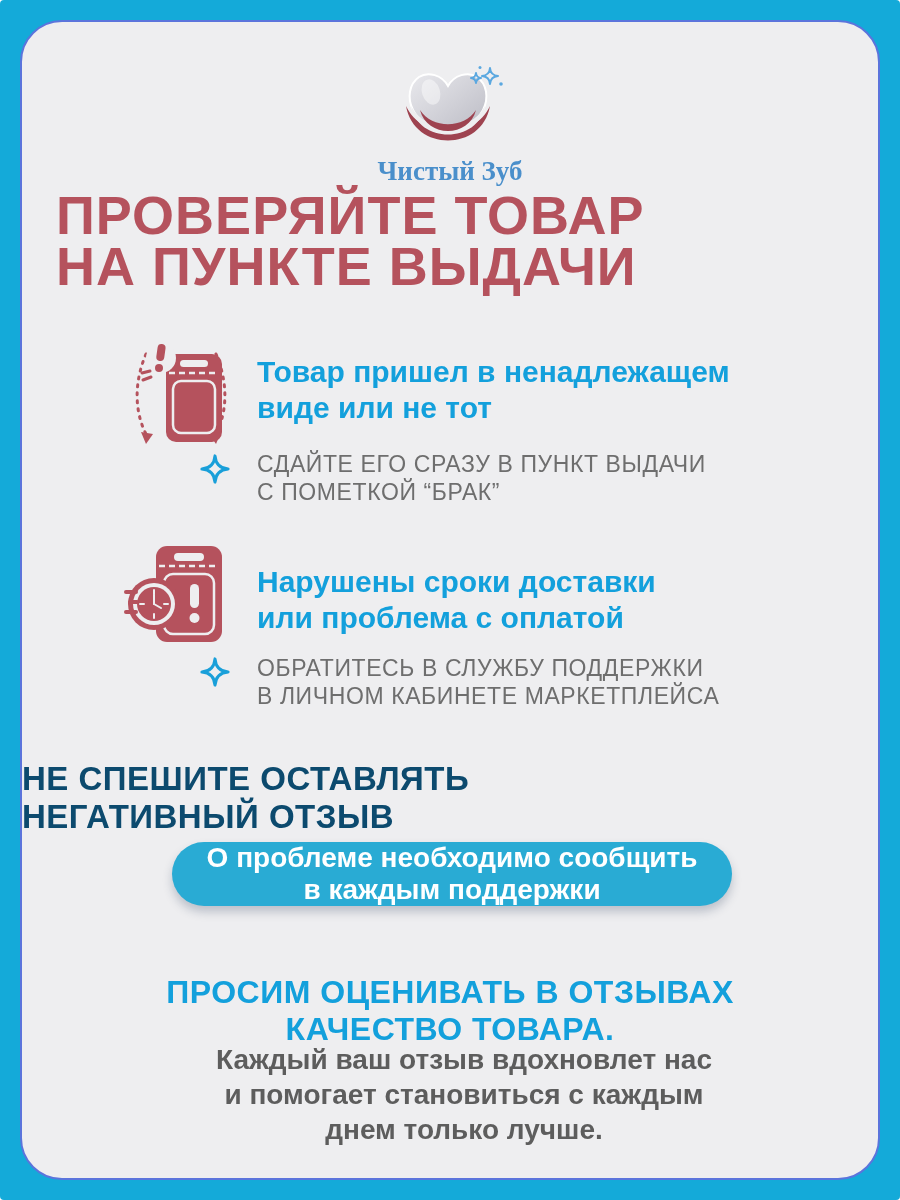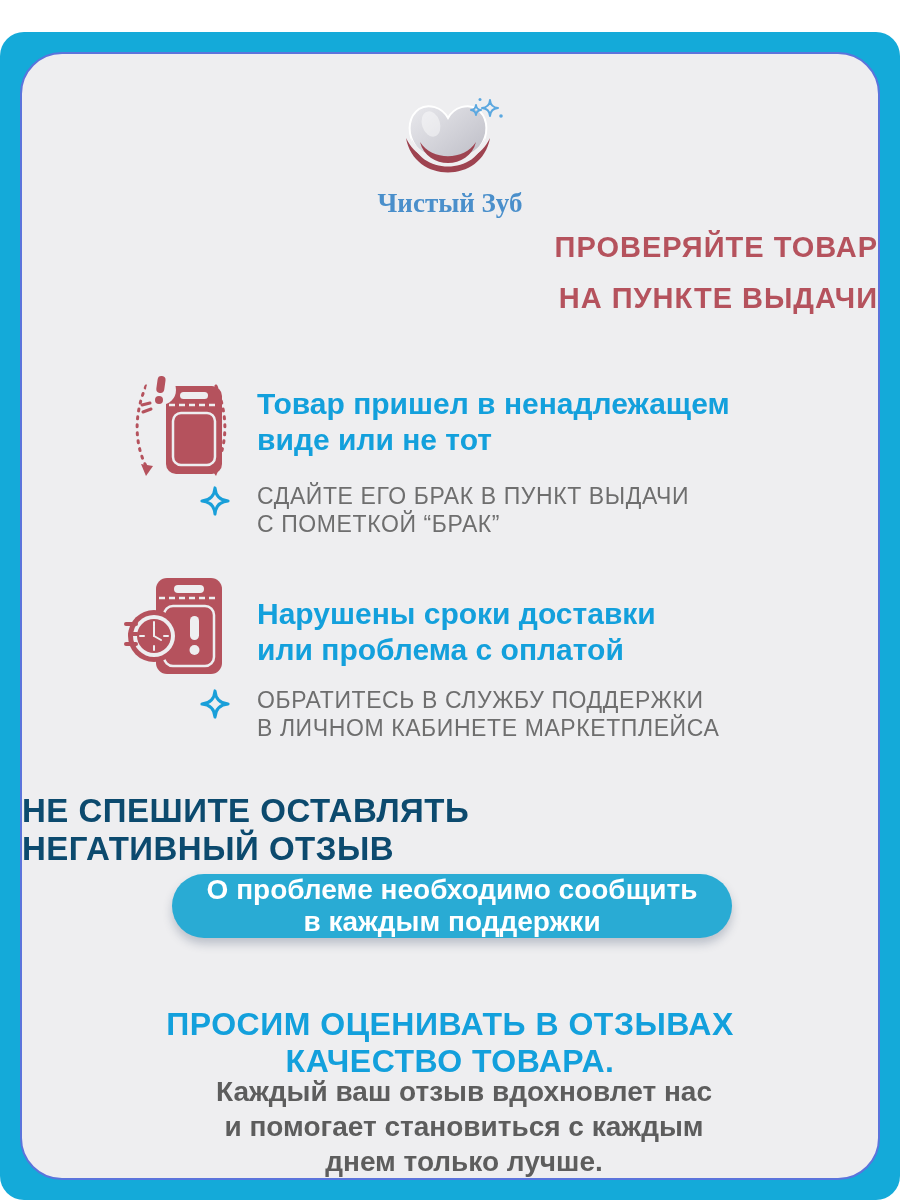--- a/index.html
+++ b/index.html
@@ -2,22 +2,21 @@
 <html><head>
 <meta charset="utf-8">
 <style>
   * { margin:0; padding:0; box-sizing:border-box; }
   html,body { width:900px; height:1200px; background:#ffffff; }
   body { font-family:"Liberation Sans", sans-serif; position:relative; }
 
   .frame {
     position:absolute; inset:0;
     background:#14AAD9;
-    border-radius:24px;
-    margin-top:32px;
+    border-radius:4px;
   }
   .card {
     position:absolute; inset:20px;
     background:#EEEEF0;
     border:2px solid #5B74DC;
     border-radius:42px;
     overflow:hidden;
   }
 
   .abs { position:absolute; }
@@ -28,24 +27,24 @@
     margin-top:2px;
     font-family:"Liberation Serif", serif;
     font-weight:bold;
     font-size:27px;
     color:#4A8FCB;
   }
 
   
   .h1 {
     left:0; right:0; top:168px;
-    text-align:right;
+    text-align:left;
     color:#B5525D;
     font-weight:bold;
-    font-size:29px;
+    font-size:54px;
     line-height:51px;
     letter-spacing:1px;
     padding-left:34px;
   }
 
   
   .sec-icon-1 { left:100px; top:318px; }
   .sec-icon-2 { left:102px; top:518px; }
   .sec-title {
     left:235px;
@@ -186,21 +185,21 @@
       <div>Товар пришел в ненадлежащем</div>
       <div>виде или не тот</div>
     </div>
 
     <span class="abs tip-star-1">
       <svg width="30" height="30" viewBox="0 0 24 24">
         <path d="M12 1.5 C12.5 8 16 11.5 22.5 12 C16 12.5 12.5 16 12 22.5 C11.5 16 8 12.5 1.5 12 C8 11.5 11.5 8 12 1.5 Z" fill="none" stroke="#199FD9" stroke-width="2.4" stroke-linejoin="round"></path>
       </svg>
     </span>
     <div class="abs tip-text tip-text-1">
-      <div>СДАЙТЕ ЕГО БРАК В ПУНКТ ВЫДАЧИ</div>
+      <div>СДАЙТЕ ЕГО СРАЗУ В ПУНКТ ВЫДАЧИ</div>
       <div>С ПОМЕТКОЙ “БРАК”</div>
     </div>
 
     <span class="abs sec-icon-2">
       <svg width="112" height="112" viewBox="0 0 112 112">
 
         <rect x="32" y="6" width="66" height="96" rx="11" fill="#B5525D"></rect>
         <rect x="50" y="13" width="30" height="8" rx="4" fill="#EEEEF0"></rect>
         <line x1="35" y1="26" x2="95" y2="26" stroke="#EEEEF0" stroke-width="2.5" stroke-dasharray="6 4"></line>
         <rect x="40" y="34" width="50" height="60" rx="9" fill="none" stroke="#EEEEF0" stroke-width="2.5"></rect>

